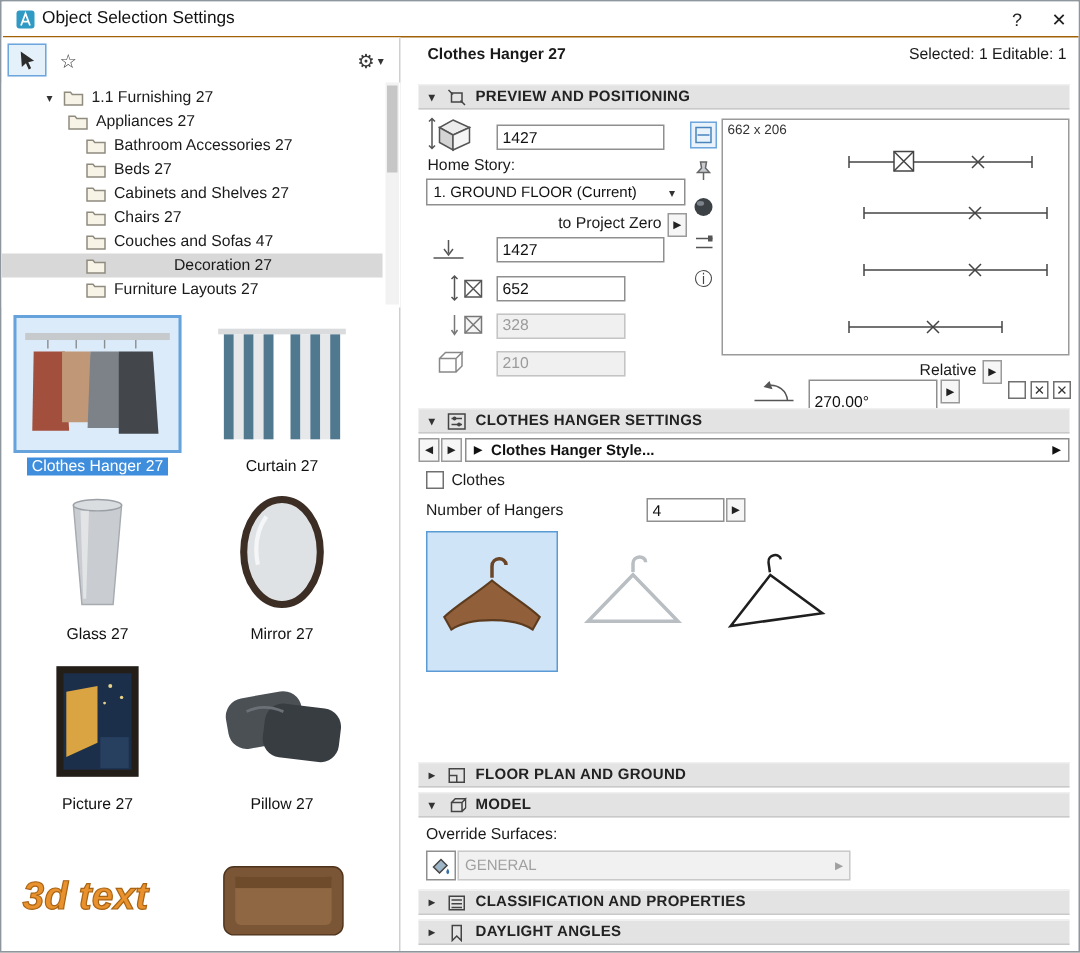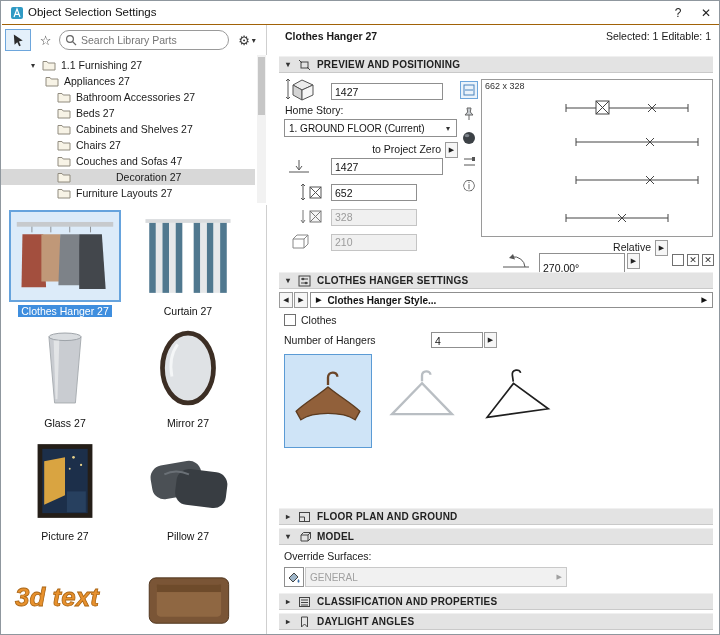--- a/index.html
+++ b/index.html
@@ -99,27 +99,20 @@
   <div class="left-panel">
 
     <div class="tool-btn active" style="left:4px;top:4px;width:26px;">
       <svg width="15" height="15" viewBox="0 0 16 16">
           <path d="M3 1.5 L12.5 8 L8.4 9 L10.4 13.4 L8.7 14.2 L6.7 9.8 L3.8 12.4 Z" fill="#2c2c2c"></path>
         </svg>
     </div>
     <div class="tool-btn" style="left:33px;top:4px;width:23px;">
       <span style="font-size:13px;color:#3a3a3a;">☆</span>
     </div>
-    <div class="search-box">
-      <svg width="12" height="12" viewBox="0 0 12 12">
-          <circle cx="5" cy="5" r="3.4" fill="none" stroke="#666" stroke-width="1.2"></circle>
-          <line x1="7.6" y1="7.6" x2="11" y2="11" stroke="#666" stroke-width="1.2"></line>
-        </svg>
-      <input placeholder="Search Library Parts" style="">
-    </div>
     <div class="tool-btn" style="left:232px;top:4px;width:30px;">
       <span style="font-size:13px;color:#3a3a3a;">⚙</span>
       <span class="chev">▾</span>
     </div>
 
     <div class="tree">
       <div class="treerow" style="top:2px;padding-left:28px;">
         <span class="chev">▾</span>
         <svg width="14" height="12" viewBox="0 0 14 12">
             <path d="M1 2.5 h4 l1.2 1.5 H13 V11 H1z" fill="#f7f3e6" stroke="#908b7f"></path>
@@ -354,21 +347,21 @@
         <line x1="1" y1="3" x2="12" y2="3" stroke="#555"></line>
         <line x1="1" y1="9" x2="12" y2="9" stroke="#555"></line>
         <rect x="9" y="1" width="3" height="4" fill="#555"></rect>
       </svg>
   </div>
   <div class="viewicon" style="top:176px;">
     <span style="font-size:12px;color:#444;">ⓘ</span>
   </div>
 
   <div class="canvas">
-    <span class="size">662 x 328</span>
+    <span class="size">662 x 206</span>
     <svg width="230" height="156" viewBox="0 0 230 156" stroke="#444" fill="none">
       <line x1="84" y1="28" x2="206" y2="28"></line>
         <line x1="84" y1="24" x2="84" y2="32"></line>
         <line x1="206" y1="24" x2="206" y2="32"></line>
       <rect x="114" y="21" width="13" height="13" fill="#fff"></rect>
         <path d="M114 21 l13 13 M127 21 l-13 13"></path>
       <path d="M166 24 l8 8 M174 24 l-8 8"></path>
       <line x1="94" y1="62" x2="216" y2="62"></line>
         <line x1="94" y1="58" x2="94" y2="66"></line>
         <line x1="216" y1="58" x2="216" y2="66"></line>

